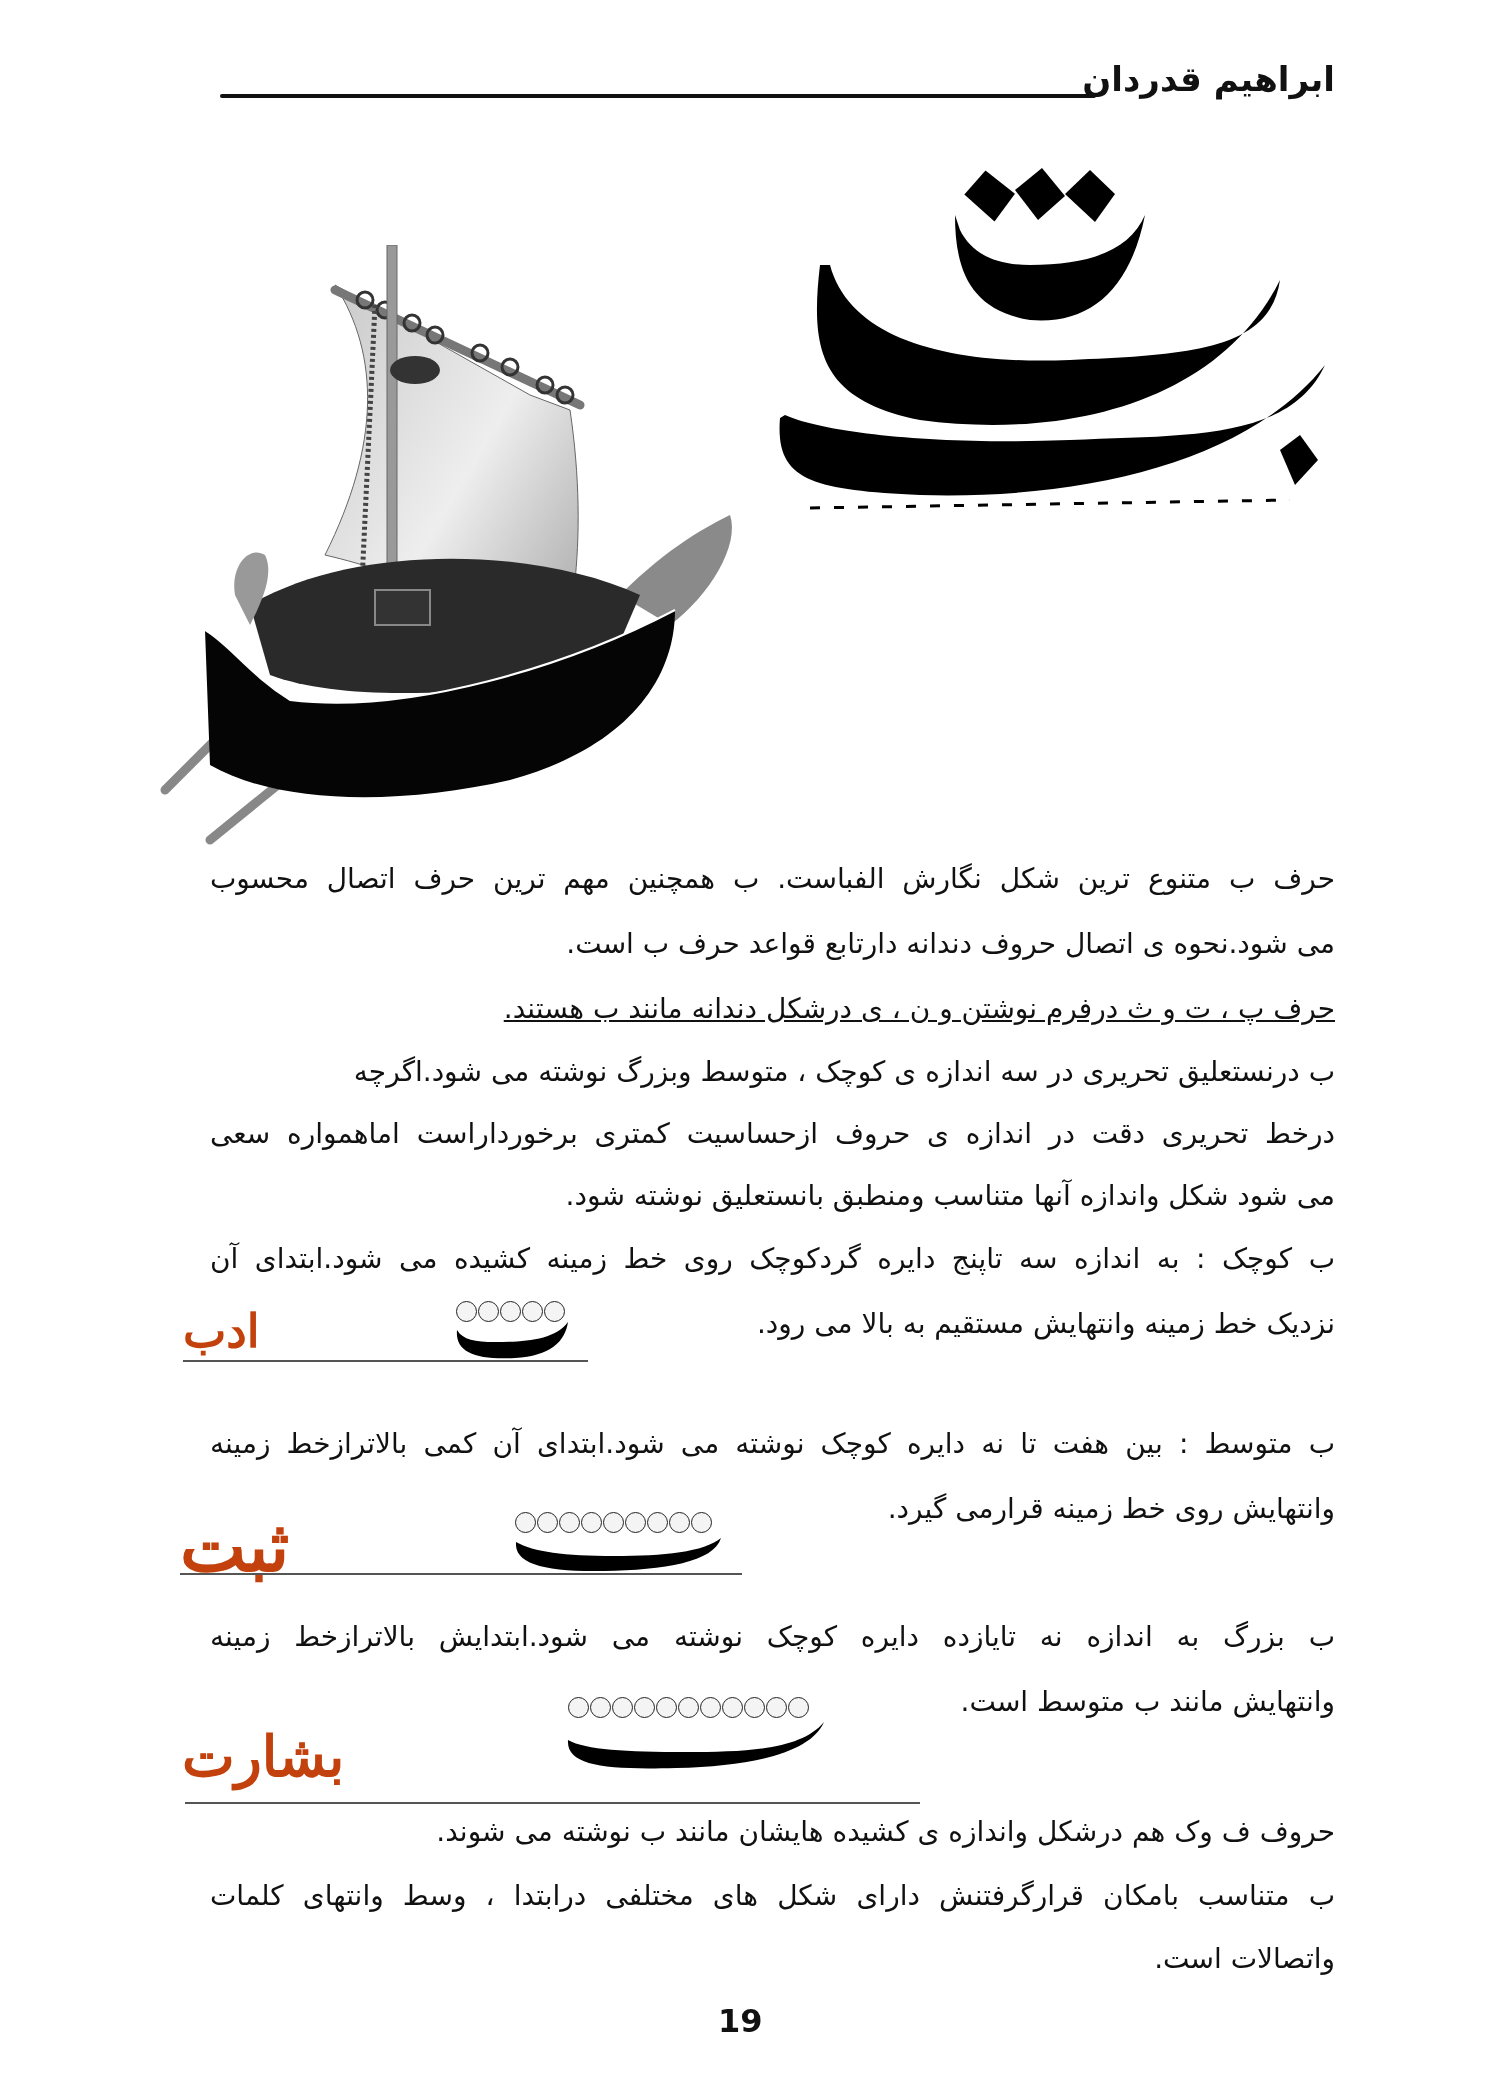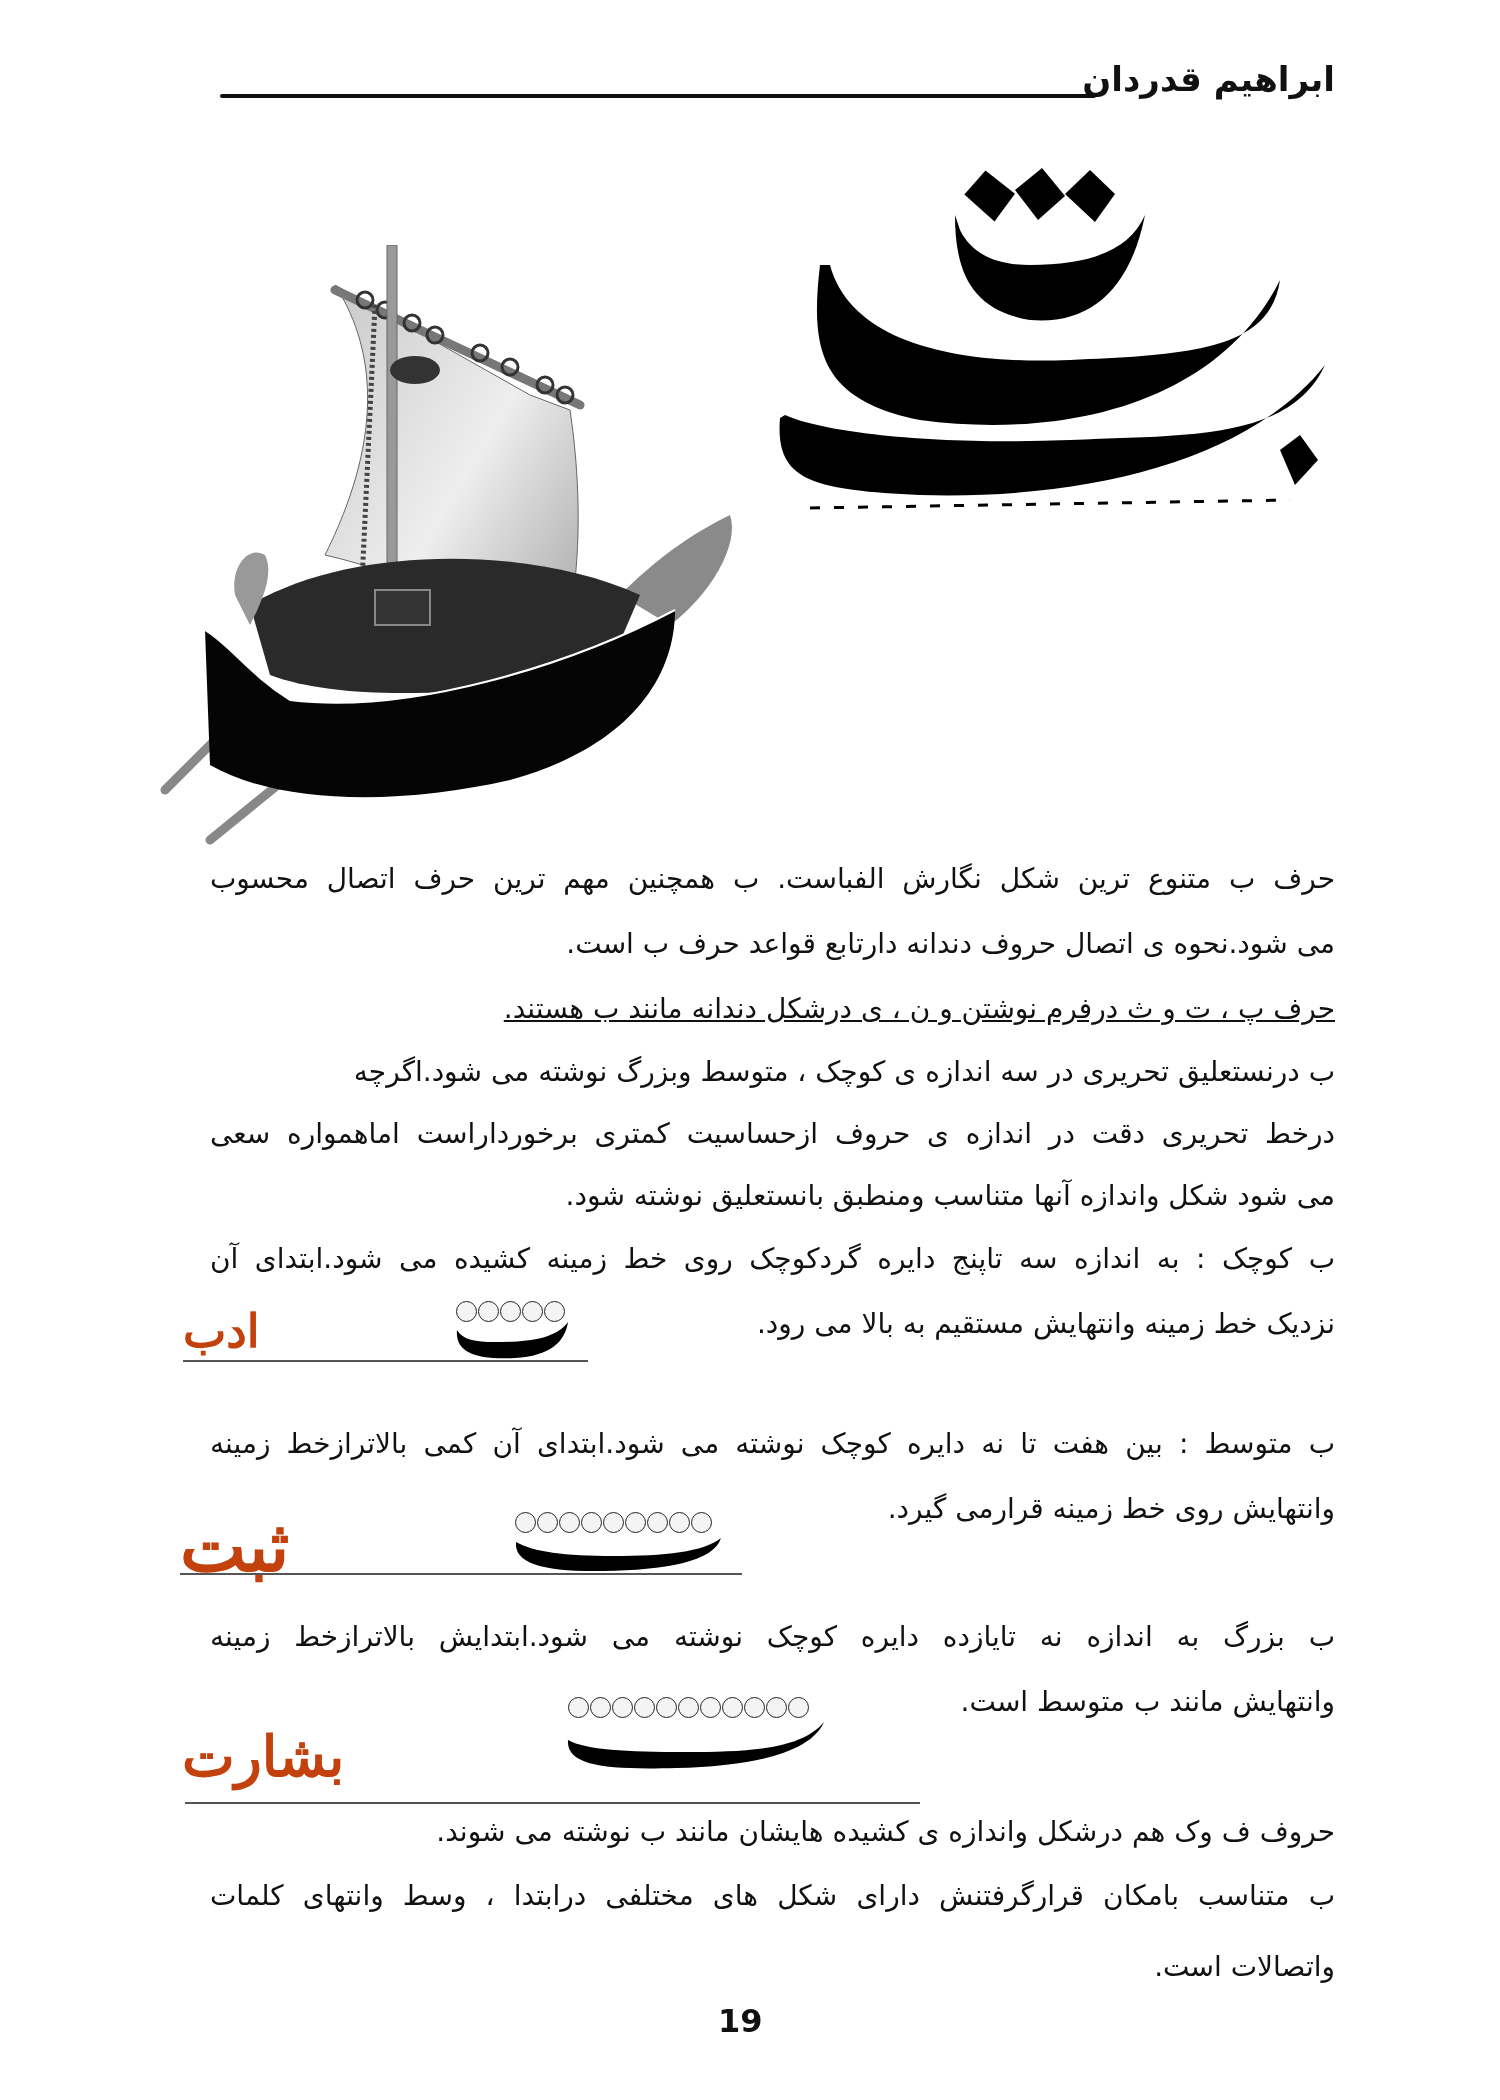--- a/index.html
+++ b/index.html
@@ -138,15 +138,15 @@
     <span class="circle"></span>
 </div>
 <svg class="abs" style="left:566px; top:1722px;" width="260" height="48" viewBox="0 0 260 48">
   <path d="M2 18 C0 44 40 48 110 46 C190 44 245 30 258 0 C235 28 180 30 120 30 C60 30 20 28 2 18 Z" fill="#000"></path>
 </svg>
 <div class="abs sample-word" style="left:182px; top:1728px; font-size:56px;">بشارت</div>
 <div class="abs baseline" style="left:185px; top:1802px; width:735px;"></div>
 
 <div class="abs line" style="top:1818px;">حروف ف وک هم درشکل واندازه ی کشیده هایشان مانند ب نوشته می شوند.</div>
 <div class="abs line just" style="top:1882px;">ب متناسب بامکان قرارگرفتنش دارای شکل های مختلفی درابتدا ، وسط وانتهای کلمات</div>
-<div class="abs line" style="top:1945px;margin-top:8px;">واتصالات است.</div>
+<div class="abs line" style="top:1945px;">واتصالات است.</div>
 
 <div class="abs page-number">19</div>
 
 </body></html>

